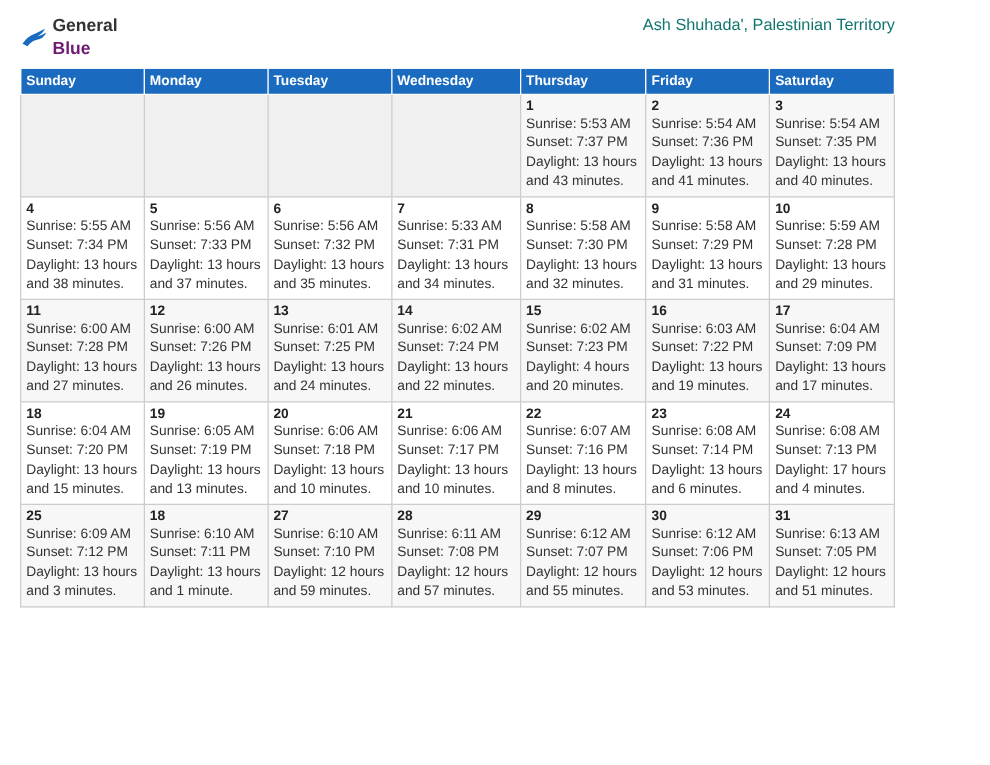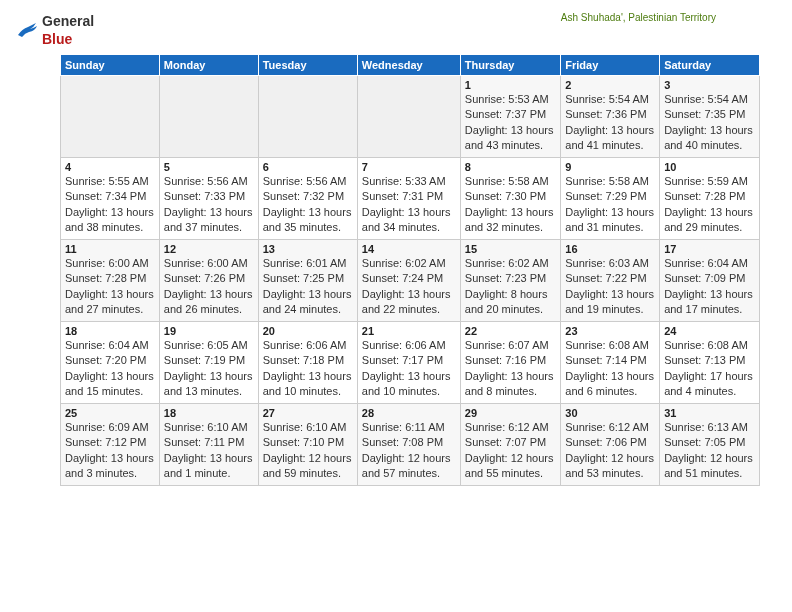--- a/index.html
+++ b/index.html
@@ -33,27 +33,26 @@
     .title-block {
       text-align: right;
     }
     .month-title {
       font-size: 32px;
       font-weight: normal;
       color: #333;
       line-height: 1.1;
     }
     .subtitle {
-      font-size: 10px;
-      color: #4d7c0f;
+      font-size: 13px;
+      color: #0f766e;
     }
     .calendar {
       width: 100%;
       border-collapse: collapse;
-      margin-left: 44px;
     }
     .calendar thead th {
       background: #1a6bbf;
       color: #fff;
       font-size: 11px;
       font-weight: bold;
       padding: 4px 4px;
       text-align: left;
       border: 1px solid #fff;
     }
@@ -93,21 +92,21 @@
 <body>
 
 <div class="page">
   <div class="header">
     <div class="logo">
       <svg class="logo-bird" viewBox="0 0 22 18">
         <path d="M2,14 Q6,8 12,6 Q16,4 20,2 Q18,6 14,8 Q18,7 21,5 Q19,10 13,11 Q9,12 6,16 Z" fill="#1a6bbf"></path>
       </svg>
       <div>
         <span style="font-size:14px;font-weight:bold;color:#333;">General</span><br>
-        <span style="font-size:14px;font-weight:bold;color:#b91c1c;">Blue</span>
+        <span style="font-size:14px;font-weight:bold;color:#701a75;">Blue</span>
       </div>
     </div>
     <div class="title-block">
       <div class="subtitle">Ash Shuhada', Palestinian Territory</div>
     </div>
   </div>
 
   <table class="calendar">
     <thead>
       <tr>
@@ -181,21 +180,21 @@
           <td>
             <span class="day-num">13</span>
             <div class="day-info"><span>Sunrise: 6:01 AM</span><br><span>Sunset: 7:25 PM</span><br><span>Daylight: 13 hours and 24 minutes.</span></div>
           </td>
           <td>
             <span class="day-num">14</span>
             <div class="day-info"><span>Sunrise: 6:02 AM</span><br><span>Sunset: 7:24 PM</span><br><span>Daylight: 13 hours and 22 minutes.</span></div>
           </td>
           <td>
             <span class="day-num">15</span>
-            <div class="day-info"><span>Sunrise: 6:02 AM</span><br><span>Sunset: 7:23 PM</span><br><span>Daylight: 8 hours and 20 minutes.</span></div>
+            <div class="day-info"><span>Sunrise: 6:02 AM</span><br><span>Sunset: 7:23 PM</span><br><span>Daylight: 4 hours and 20 minutes.</span></div>
           </td>
           <td>
             <span class="day-num">16</span>
             <div class="day-info"><span>Sunrise: 6:03 AM</span><br><span>Sunset: 7:22 PM</span><br><span>Daylight: 13 hours and 19 minutes.</span></div>
           </td>
           <td>
             <span class="day-num">17</span>
             <div class="day-info"><span>Sunrise: 6:04 AM</span><br><span>Sunset: 7:09 PM</span><br><span>Daylight: 13 hours and 17 minutes.</span></div>
           </td>
         </tr>

